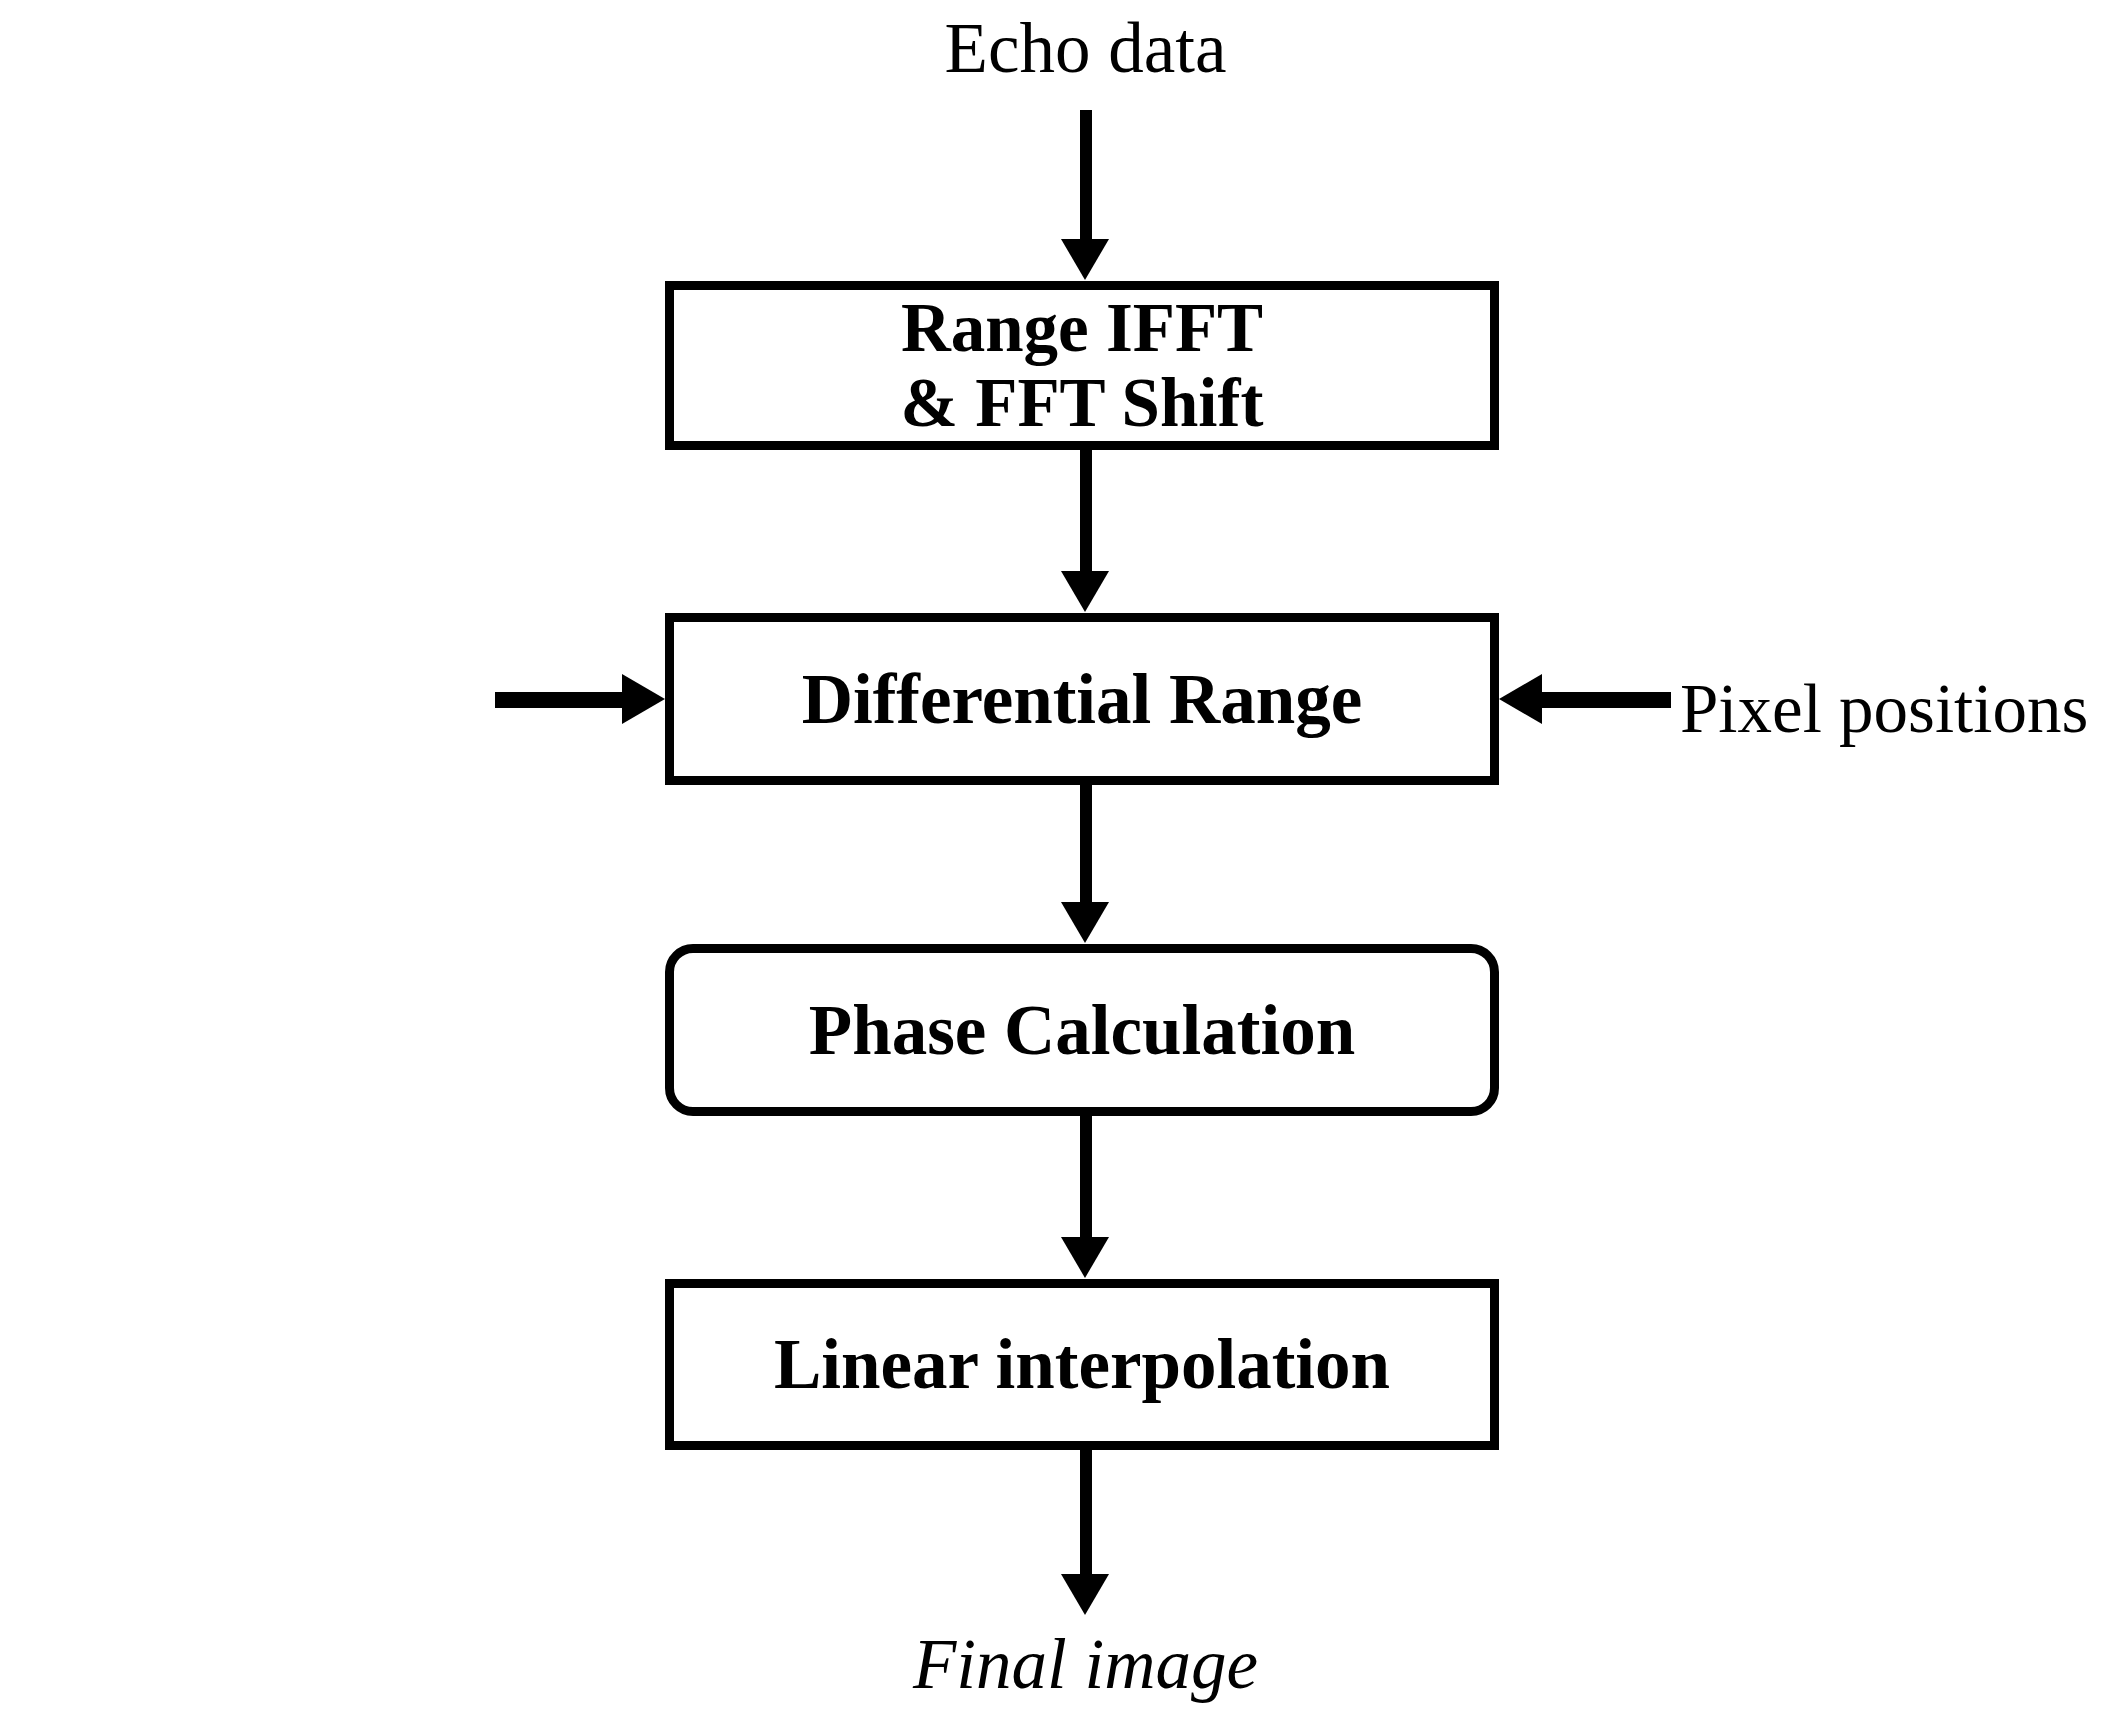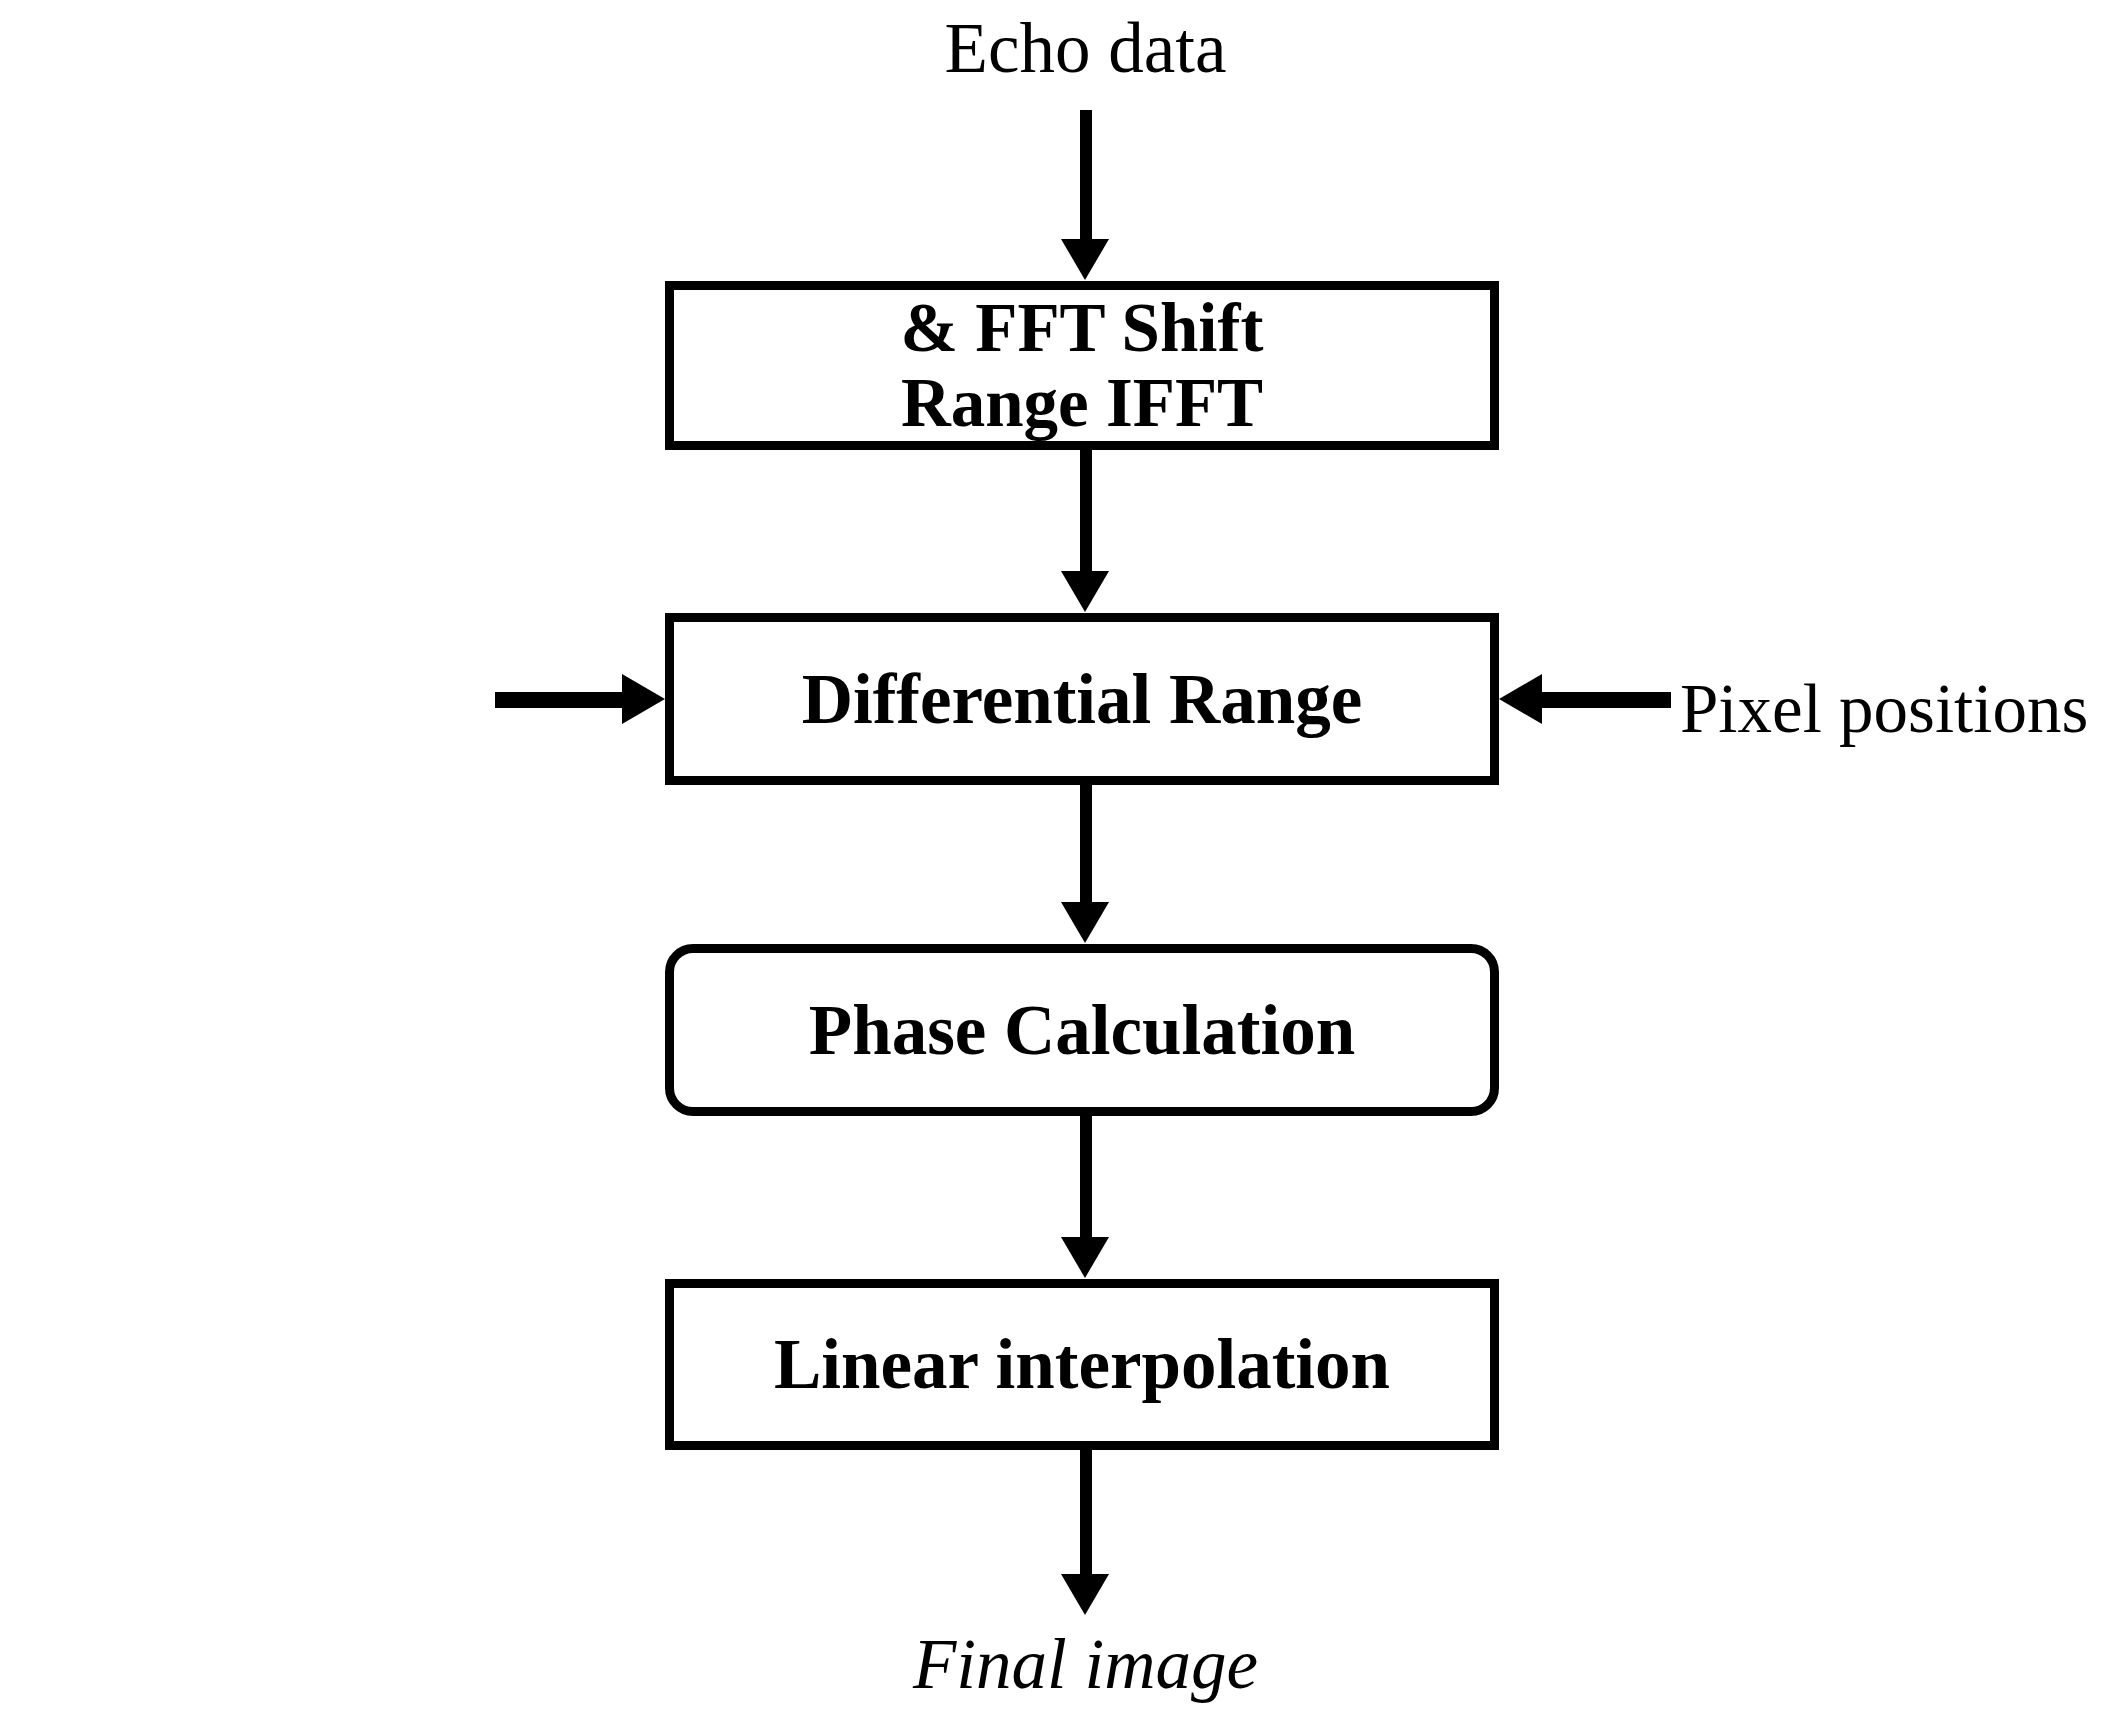--- a/index.html
+++ b/index.html
@@ -79,22 +79,22 @@
 <body>
 
 <div class="canvas">
 
   <div class="label centered" id="label-echo-data">Echo data</div>
 
   <div class="vline" id="v1-line"></div>
   <div class="vhead" id="v1-head"></div>
 
   <div class="box" id="box-range-ifft">
+    <span>Range IFFT</span>
     <span>&amp; FFT Shift</span>
-    <span>Range IFFT</span>
   </div>
 
   <div class="vline" id="v2-line"></div>
   <div class="vhead" id="v2-head"></div>
 
   <div class="hline" id="h-left-line"></div>
   <div id="h-left-head"></div>
 
   <div class="label" id="label-pixel-positions">Pixel positions</div>
   <div class="hline" id="h-right-line"></div>

